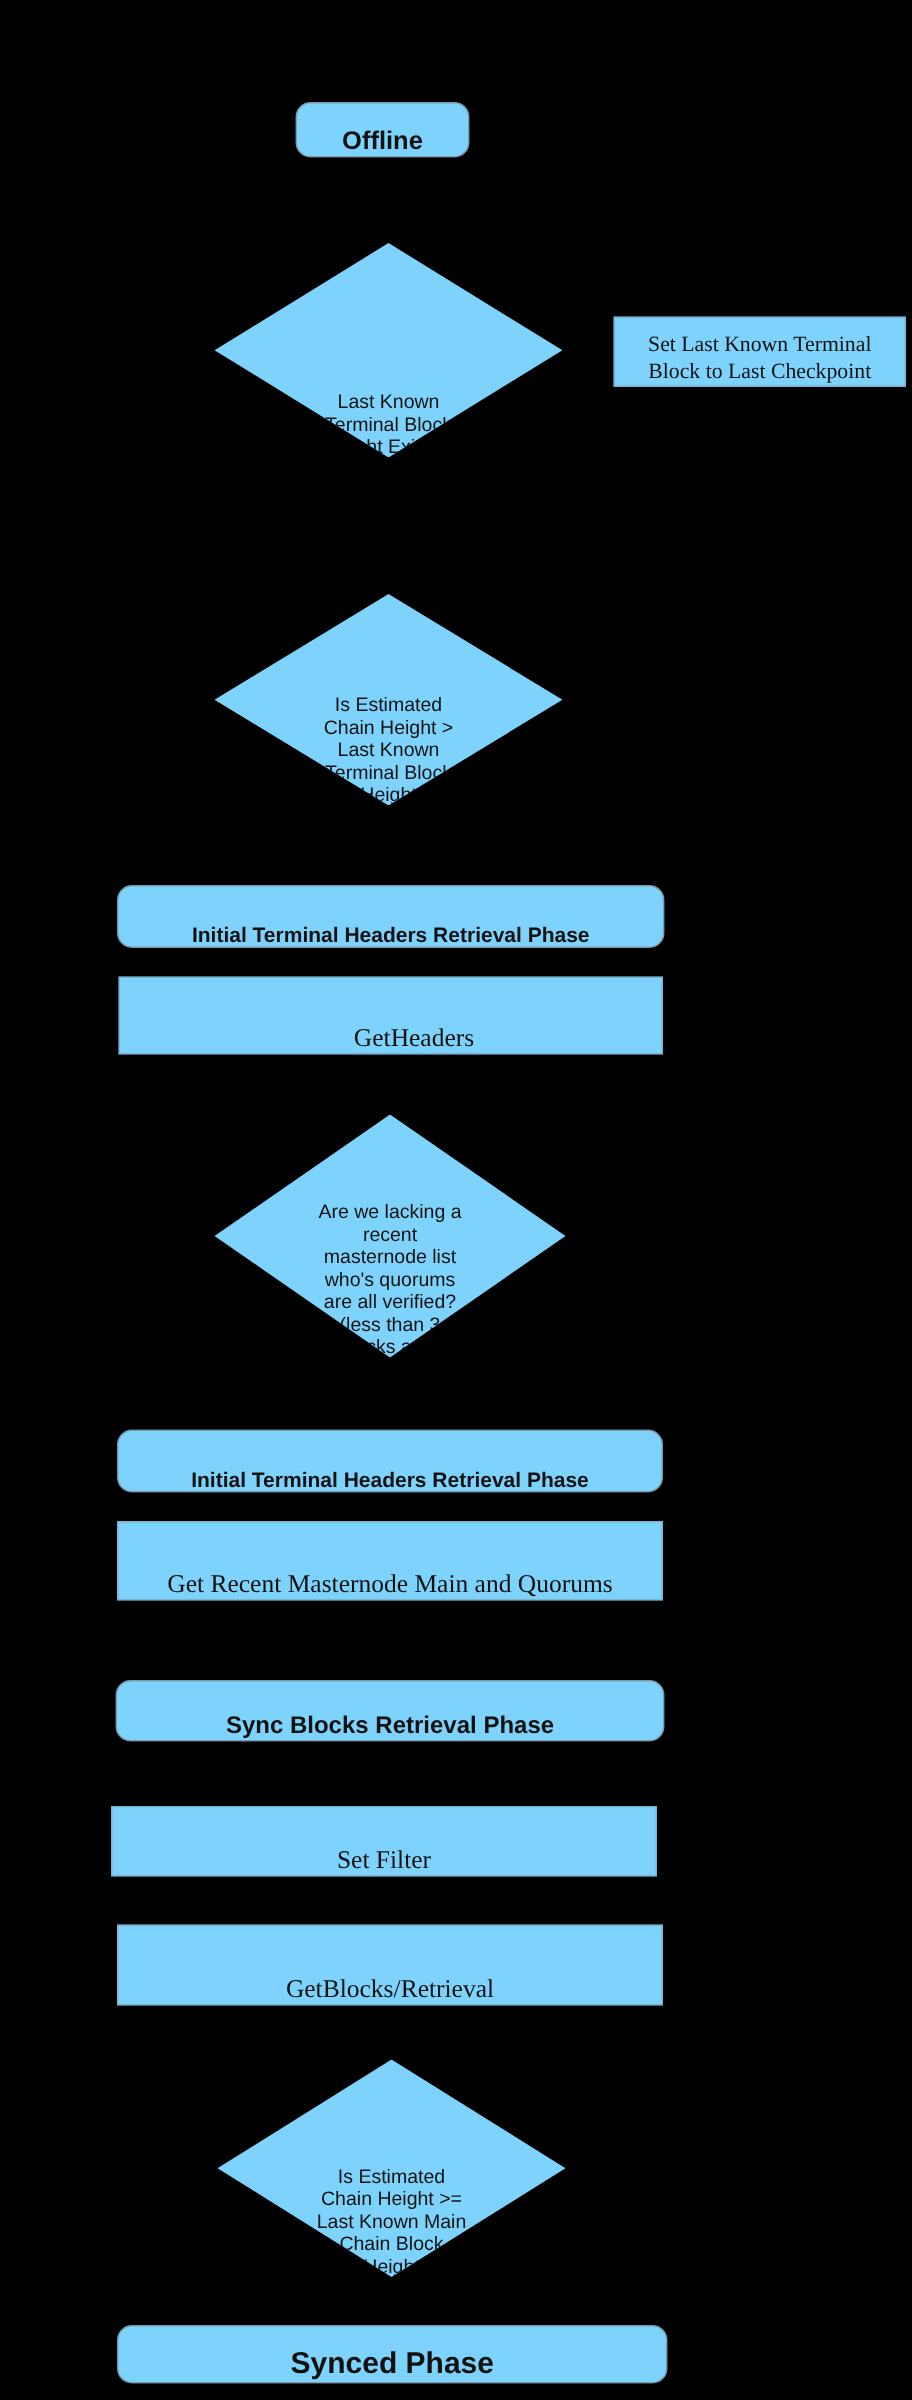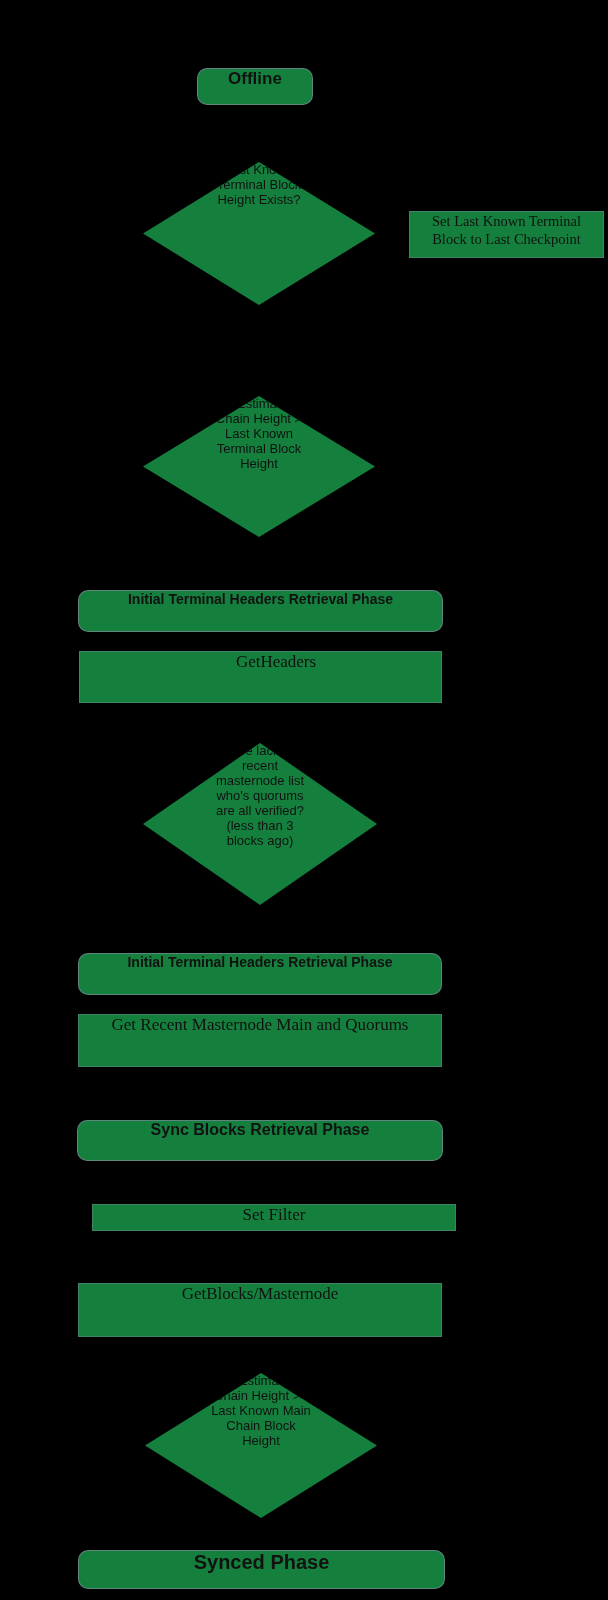--- a/index.html
+++ b/index.html
@@ -12,25 +12,25 @@
     width: 608px;
     height: 1600px;
     background: #000000;
     overflow: hidden;
     font-family: "Liberation Sans", sans-serif;
     color: #0a0a0a;
   }
   .node {
     position: absolute;
     display: flex;
-    align-items: flex-start;
+    align-items: flex-end;
     justify-content: center;
     text-align: center;
     box-sizing: border-box;
-    background: #15803d;
+    background: #7dd3fc;
   }
   .label {
     white-space: pre-line;
     color: #111111;
   }
   
   .node-round {
     border-radius: 10px;
     border: 1px solid rgba(120, 135, 150, 0.75);
   }
@@ -50,21 +50,21 @@
   #offline        { left: 197px; top: 68px;   width: 116px; height: 37px;  font-size: 17px; }
   #d1             { left: 143px; top: 162px;  width: 232px; height: 143px; font-size: 13px; line-height: 15px; }
   #sidebox        { left: 409px; top: 211px;  width: 195px; height: 47px;  font-size: 14.5px; line-height: 18px; }
   #d2             { left: 143px; top: 396px;  width: 232px; height: 141px; font-size: 13px; line-height: 15px; }
   #phase1         { left: 78px;  top: 590px;  width: 365px; height: 42px;  font-size: 14px; }
   #getheaders     { left: 79px;  top: 651px;  width: 363px; height: 52px;  font-size: 17px; padding-left: 31px; }
   #d3             { left: 143px; top: 743px;  width: 234px; height: 162px; font-size: 13px; line-height: 15px; }
   #phase2         { left: 78px;  top: 953px;  width: 364px; height: 42px;  font-size: 14px; }
   #getrecent      { left: 78px;  top: 1014px; width: 364px; height: 53px;  font-size: 17px; }
   #syncphase      { left: 77px;  top: 1120px; width: 366px; height: 41px;  font-size: 16px; }
-  #setfilter      { left: 92px;  top: 1204px; width: 364px; height: 27px;  font-size: 17px; }
+  #setfilter      { left: 74px;  top: 1204px; width: 364px; height: 47px;  font-size: 17px; }
   #getblocks      { left: 78px;  top: 1283px; width: 364px; height: 54px;  font-size: 17px; }
   #d4             { left: 145px; top: 1373px; width: 232px; height: 145px; font-size: 13px; line-height: 15px; }
   #synced         { left: 78px;  top: 1550px; width: 367px; height: 39px;  font-size: 20px; }
 </style>
 </head>
 <body>
 
 <div id="canvas">
 
   <div id="offline" class="node node-round">
@@ -118,21 +118,21 @@
 
   <div id="syncphase" class="node node-round">
     <span class="label bold">Sync Blocks Retrieval Phase</span>
   </div>
 
   <div id="setfilter" class="node node-rect">
     <span class="label">Set Filter</span>
   </div>
 
   <div id="getblocks" class="node node-rect">
-    <span class="label">GetBlocks/Masternode</span>
+    <span class="label">GetBlocks/Retrieval</span>
   </div>
 
   <div id="d4" class="node node-diamond">
     <span class="label">Is Estimated
 Chain Height &gt;=
 Last Known Main
 Chain Block
 Height</span>
   </div>
 

